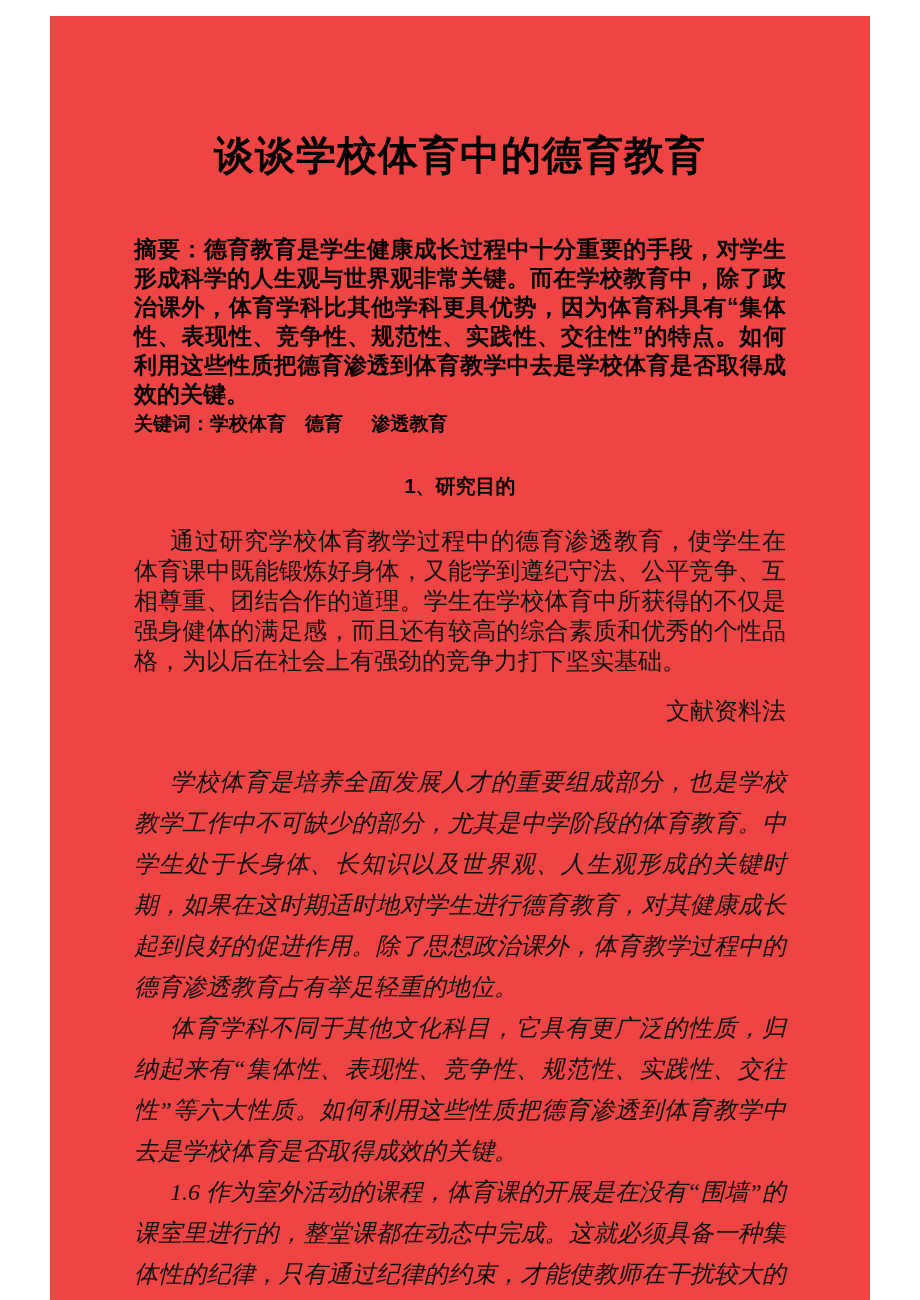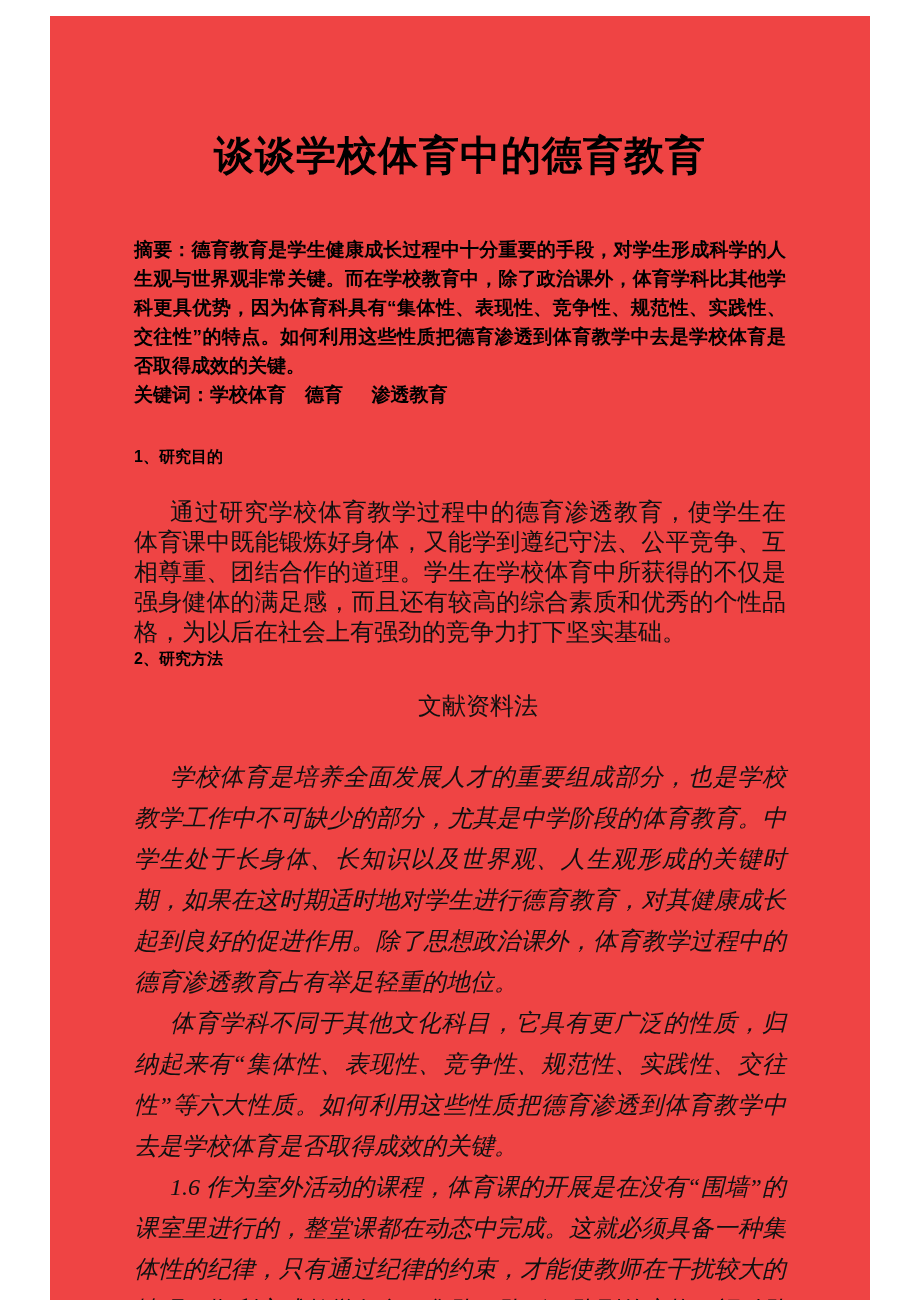--- a/index.html
+++ b/index.html
@@ -27,44 +27,45 @@
     line-height: 46px;
     text-align: center;
     letter-spacing: 1px;
     color: #000000;
   }
   
   .abstract {
     margin: 57px 0 0 0;
     font-family: "Liberation Sans", sans-serif;
     font-weight: 700;
-    font-size: 19px;
+    font-size: 23px;
     line-height: 29px;
     text-align: justify;
     color: #000000;
   }
   .keywords {
     margin: 0;
     font-family: Liberation Serif, serif;
     font-weight: 700;
     font-size: 19px;
     line-height: 29px;
     color: #000000;
   }
   .kw { display: inline-block; }
   .kw-gap-1 { margin-left: 1.0em; }
   .kw-gap-2 { margin-left: 1.5em; }
   
   .sec-heading {
     margin: 0;
     font-family: "Liberation Sans", sans-serif;
     font-weight: 700;
-    font-size: 16px;
+    font-size: 20px;
     line-height: 24px;
     color: #000000;
+    text-align: center;
   }
   .sec-heading.h1 { margin-top: 36px; }
   .sec-heading.h2 { margin-top: 0; }
   .sec-heading.h3 { margin-top: 24px; }
   
   .body-para {
     margin: 0;
     font-family: "Liberation Serif", serif;
     font-weight: 400;
     font-size: 24px;
@@ -72,21 +73,21 @@
     text-indent: 1.5em;
     color: #101010;
   }
   .para-single {
     line-height: 30px;
     margin-top: 28px;
   }
   .para-method {
     line-height: 30px;
     margin-top: 20px;
-    text-align: center;
+    text-align: right;
   }
   .para-wide {
     line-height: 41px;
     font-style: italic;
   }
   .para-wide.first { margin-top: 36px; }
 </style>
 </head>
 <body>
 
@@ -95,21 +96,20 @@
   <h1 class="doc-title">谈谈学校体育中的德育教育</h1>
 
   <p class="abstract"><span>摘要：</span><span>德育教育是学生健康成长过程中十分重要的手段，对学生形成科学的人生观与世界观非常关键。而在学校教育中，除了政治课外，体育学科比其他学科更具优势，因为体育科具有“集体性、表现性、竞争性、规范性、实践性、交往性”的特点。如何利用这些性质把德育渗透到体育教学中去是学校体育是否取得成效的关键。</span></p>
 
   <p class="keywords"><span>关键词：</span><span class="kw">学校体育</span><span class="kw kw-gap-1">德育</span><span class="kw kw-gap-2">渗透教育</span></p>
 
   <h2 class="sec-heading h1">1、研究目的</h2>
 
   <p class="body-para para-single">通过研究学校体育教学过程中的德育渗透教育，使学生在体育课中既能锻炼好身体，又能学到遵纪守法、公平竞争、互相尊重、团结合作的道理。学生在学校体育中所获得的不仅是强身健体的满足感，而且还有较高的综合素质和优秀的个性品格，为以后在社会上有强劲的竞争力打下坚实基础。</p>
 
-  <h2 class="sec-heading h2">2、研究方法</h2>
 
   <p class="body-para para-method">文献资料法</p>
 
 
   <p class="body-para para-wide first">学校体育是培养全面发展人才的重要组成部分，也是学校教学工作中不可缺少的部分，尤其是中学阶段的体育教育。中学生处于长身体、长知识以及世界观、人生观形成的关键时期，如果在这时期适时地对学生进行德育教育，对其健康成长起到良好的促进作用。除了思想政治课外，体育教学过程中的德育渗透教育占有举足轻重的地位。</p>
 
   <p class="body-para para-wide">体育学科不同于其他文化科目，它具有更广泛的性质，归纳起来有“集体性、表现性、竞争性、规范性、实践性、交往性”等六大性质。如何利用这些性质把德育渗透到体育教学中去是学校体育是否取得成效的关键。</p>
 
   <p class="body-para para-wide">1.6 作为室外活动的课程，体育课的开展是在没有“围墙”的课室里进行的，整堂课都在动态中完成。这就必须具备一种集体性的纪律，只有通过纪律的约束，才能使教师在干扰较大的情况下顺利完成教学任务。集队、队形、队列的变换，运动队的训练、比赛以及运动会的开展等等，都需要较强的的集体主义精神才能取得好效果。因此，在平时的体育教学过</p>
 

